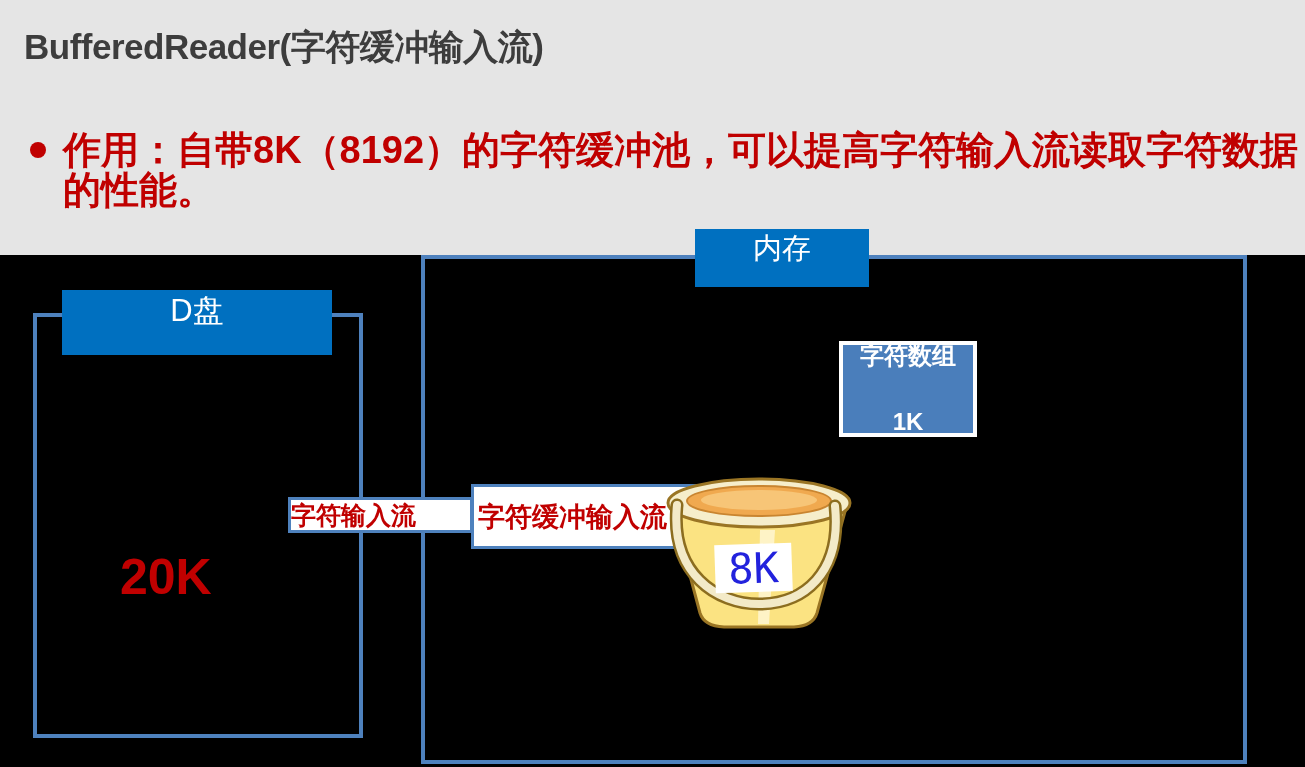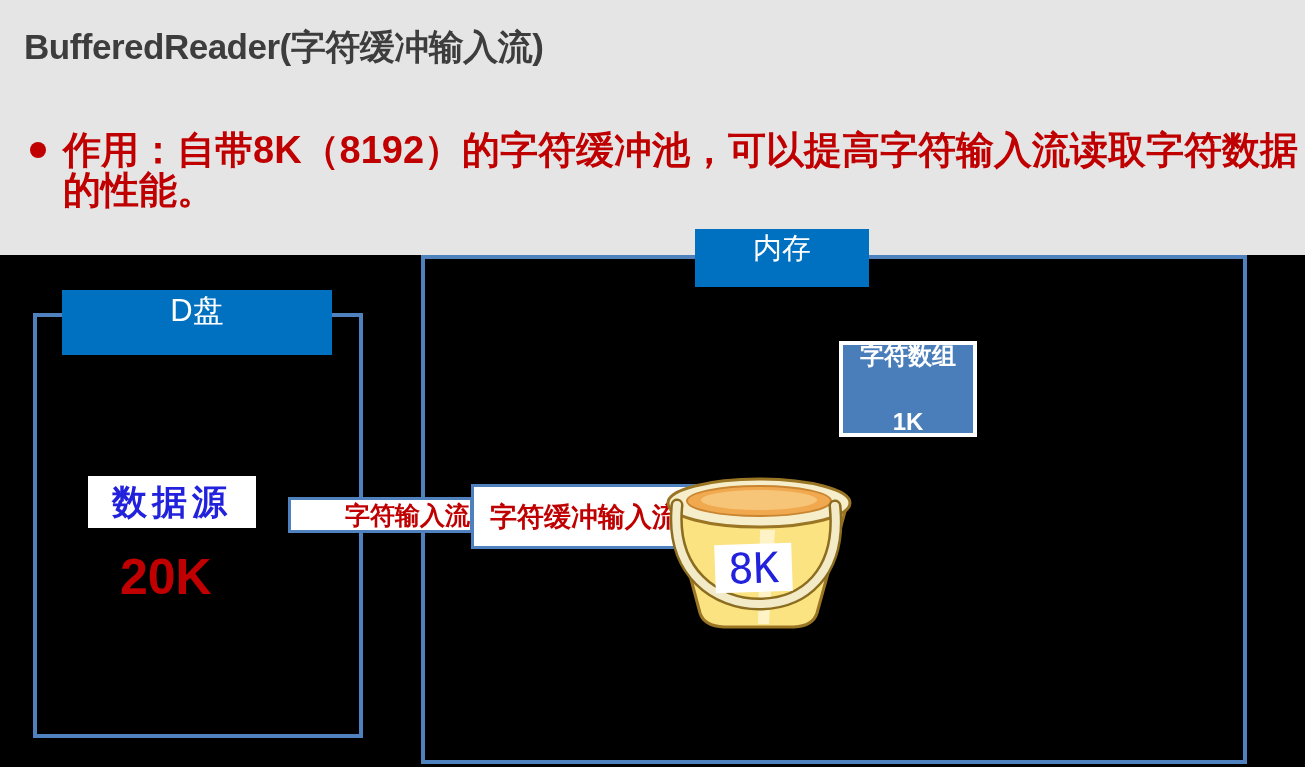--- a/index.html
+++ b/index.html
@@ -43,25 +43,25 @@
     position:absolute;left:88px;top:476px;width:168px;height:52px;background:#fff;
     display:flex;align-items:center;justify-content:center;
     color:var(--hand-blue);font-size:35px;font-weight:bold;letter-spacing:5px;
   }
   .disk-size{
     position:absolute;left:120px;top:548px;
     color:var(--accent-red);font-size:50px;font-weight:bold;
   }
   .strip{
     position:absolute;background:#fff;border:3px solid var(--border-blue);
-    display:flex;align-items:center;justify-content:flex-end;
+    display:flex;align-items:center;justify-content:flex-start;
     color:var(--accent-red);font-weight:bold;
   }
   .strip-input{left:288px;top:497px;width:185px;height:36px;font-size:25px;}
-  .strip-buffered{left:471px;top:484px;width:232px;height:65px;font-size:27px;justify-content:flex-start;padding-left:16px;}
+  .strip-buffered{left:471px;top:484px;width:232px;height:65px;font-size:27px;justify-content:flex-start;padding-left:4px;}
   .bucket-wrap{position:absolute;left:662px;top:472px;width:194px;height:162px;}
   .bucket-label{
     position:absolute;left:715px;top:544px;width:77px;height:48px;background:#fff;
     display:flex;align-items:center;justify-content:center;
     color:var(--hand-blue);font-size:42px;font-weight:normal;
     font-family:"DejaVu Sans Mono","DejaVu Sans",monospace;
     transform:rotate(-2deg);
   }
 </style>
 </head>
@@ -86,23 +86,20 @@
   </div>
   <div class="header-tab memory-header">
     <span>内存</span>
   </div>
 
   <div class="char-array">
     <span>字符数组</span>
     <span>1K</span>
   </div>
 
-  <div class="data-source">
-    <span>数据源</span>
-  </div>
 
   <div class="disk-size">20K</div>
 
   <div class="strip strip-input">
     <span>字符输入流</span>
   </div>
   <div class="strip strip-buffered">
     <span>字符缓冲输入流</span>
   </div>
 

